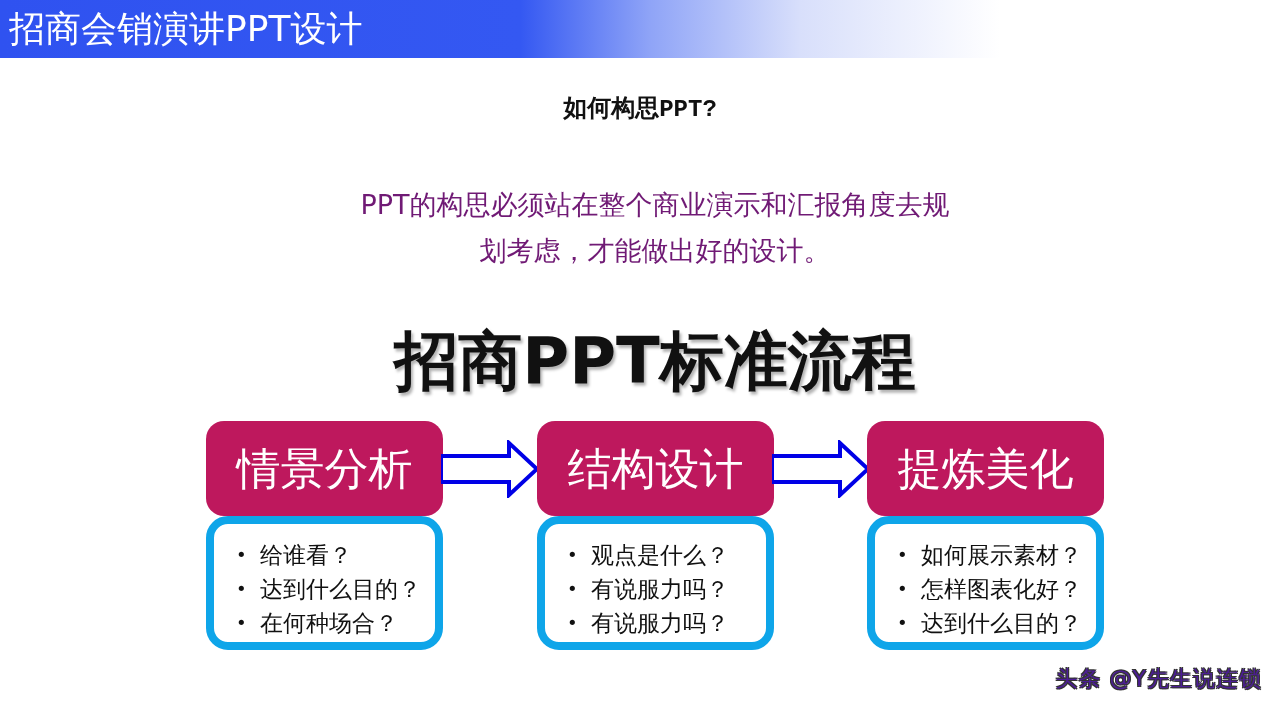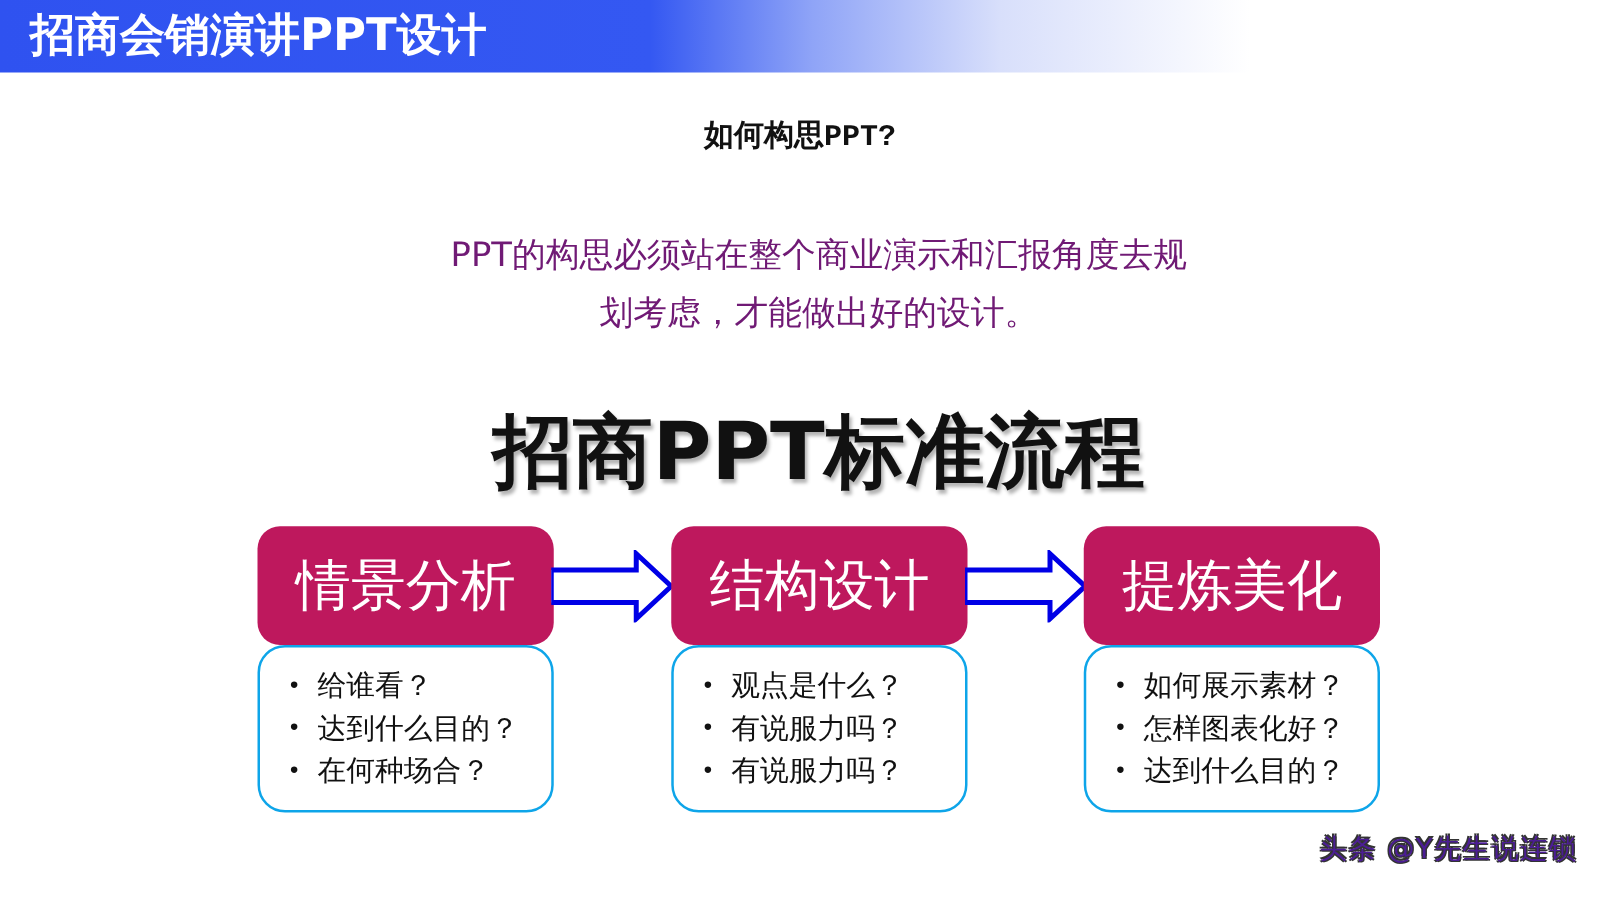--- a/index.html
+++ b/index.html
@@ -7,22 +7,22 @@
       width: 1280px; height: 720px; overflow: hidden;
       background: #ffffff;
       font-family: "DejaVu Sans", "Liberation Sans", sans-serif;
       position: relative;
     }
     .title-bar {
       position: absolute; left: 0; top: 0; width: 1000px; height: 58px;
       background: linear-gradient(to right, #2f52f0 0%, #3458f2 52%, #8fa4f7 65%, #d8dffb 80%, #ffffff 100%);
     }
     .title-bar .title {
-      position: absolute; left: 24px; top: 6px;
-      font-size: 36px; font-weight: bold; color: #ffffff; letter-spacing: 0px;
+      position: absolute; left: 9px; top: 6px;
+      font-size: 36px; font-weight: normal; color: #ffffff; letter-spacing: 0px;
       line-height: 46px;
     }
     .question {
       position: absolute; left: 0; width: 1280px; top: 92px; text-align: center;
       font-size: 24px; font-weight: bold; color: #111; font-family: Liberation Mono, monospace;
     }
     .paragraph {
       position: absolute; left: 300px; width: 710px; top: 182px; text-align: center;
       font-size: 27px; color: #701a75; line-height: 46px;
     }
@@ -31,21 +31,21 @@
       font-size: 64px; font-weight: bold; color: #111;
       text-shadow: 2px 3px 3px rgba(0,0,0,0.3);
     }
     .step-head {
       position: absolute; top: 421px; width: 237px; height: 95px;
       background: #be185d; border-radius: 18px;
       color: #ffffff; font-size: 44px; text-align: center; line-height: 95px;
     }
     .step-body {
       position: absolute; top: 516px; width: 237px; height: 134px;
-      border: 2px solid #0ea5e9; border-radius: 22px; background: #fff;
+      border: 8px solid #0ea5e9; border-radius: 22px; background: #fff;
       padding: 14px 0 0 22px;
     }
     .step-body ul { list-style: none; }
     .step-body li {
       font-size: 23px; color: #111; line-height: 34px; white-space: nowrap;
     }
     .step-body li .dot { display: inline-block; width: 24px; font-size: 18px; vertical-align: 2px; }
     .arrow { position: absolute; top: 440px; }
     .watermark {
       position: absolute; right: 18px; top: 664px;

